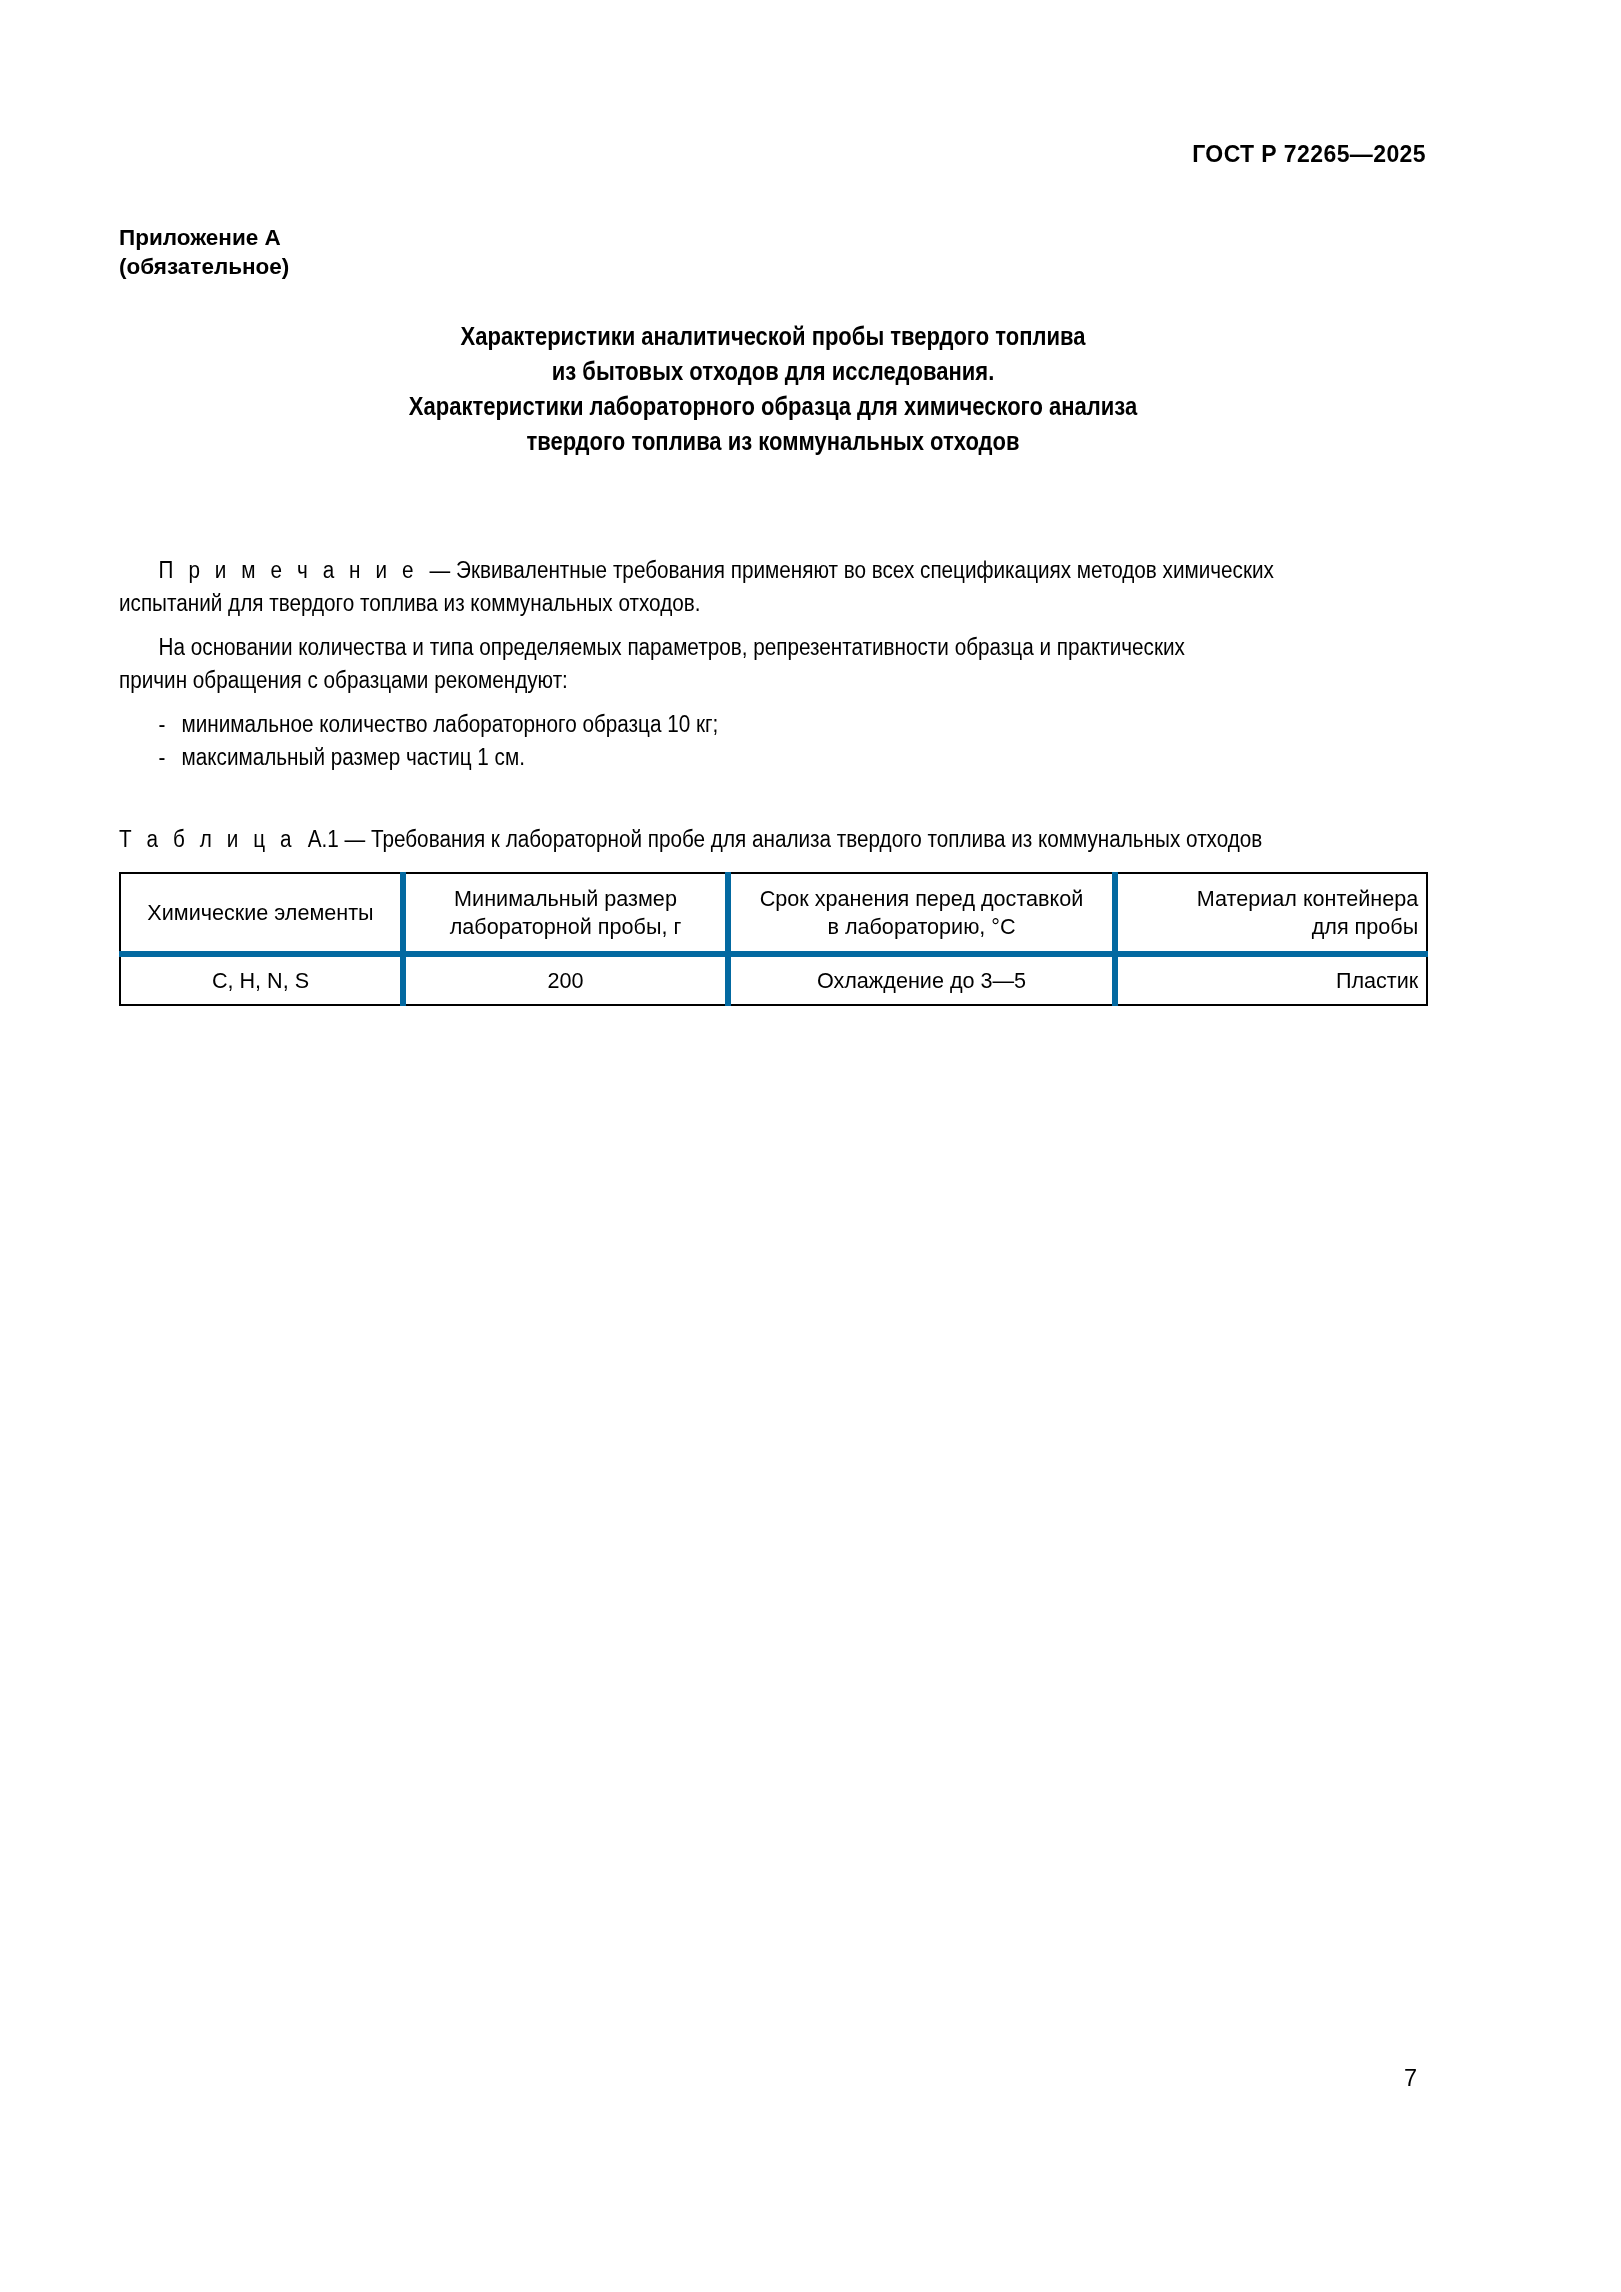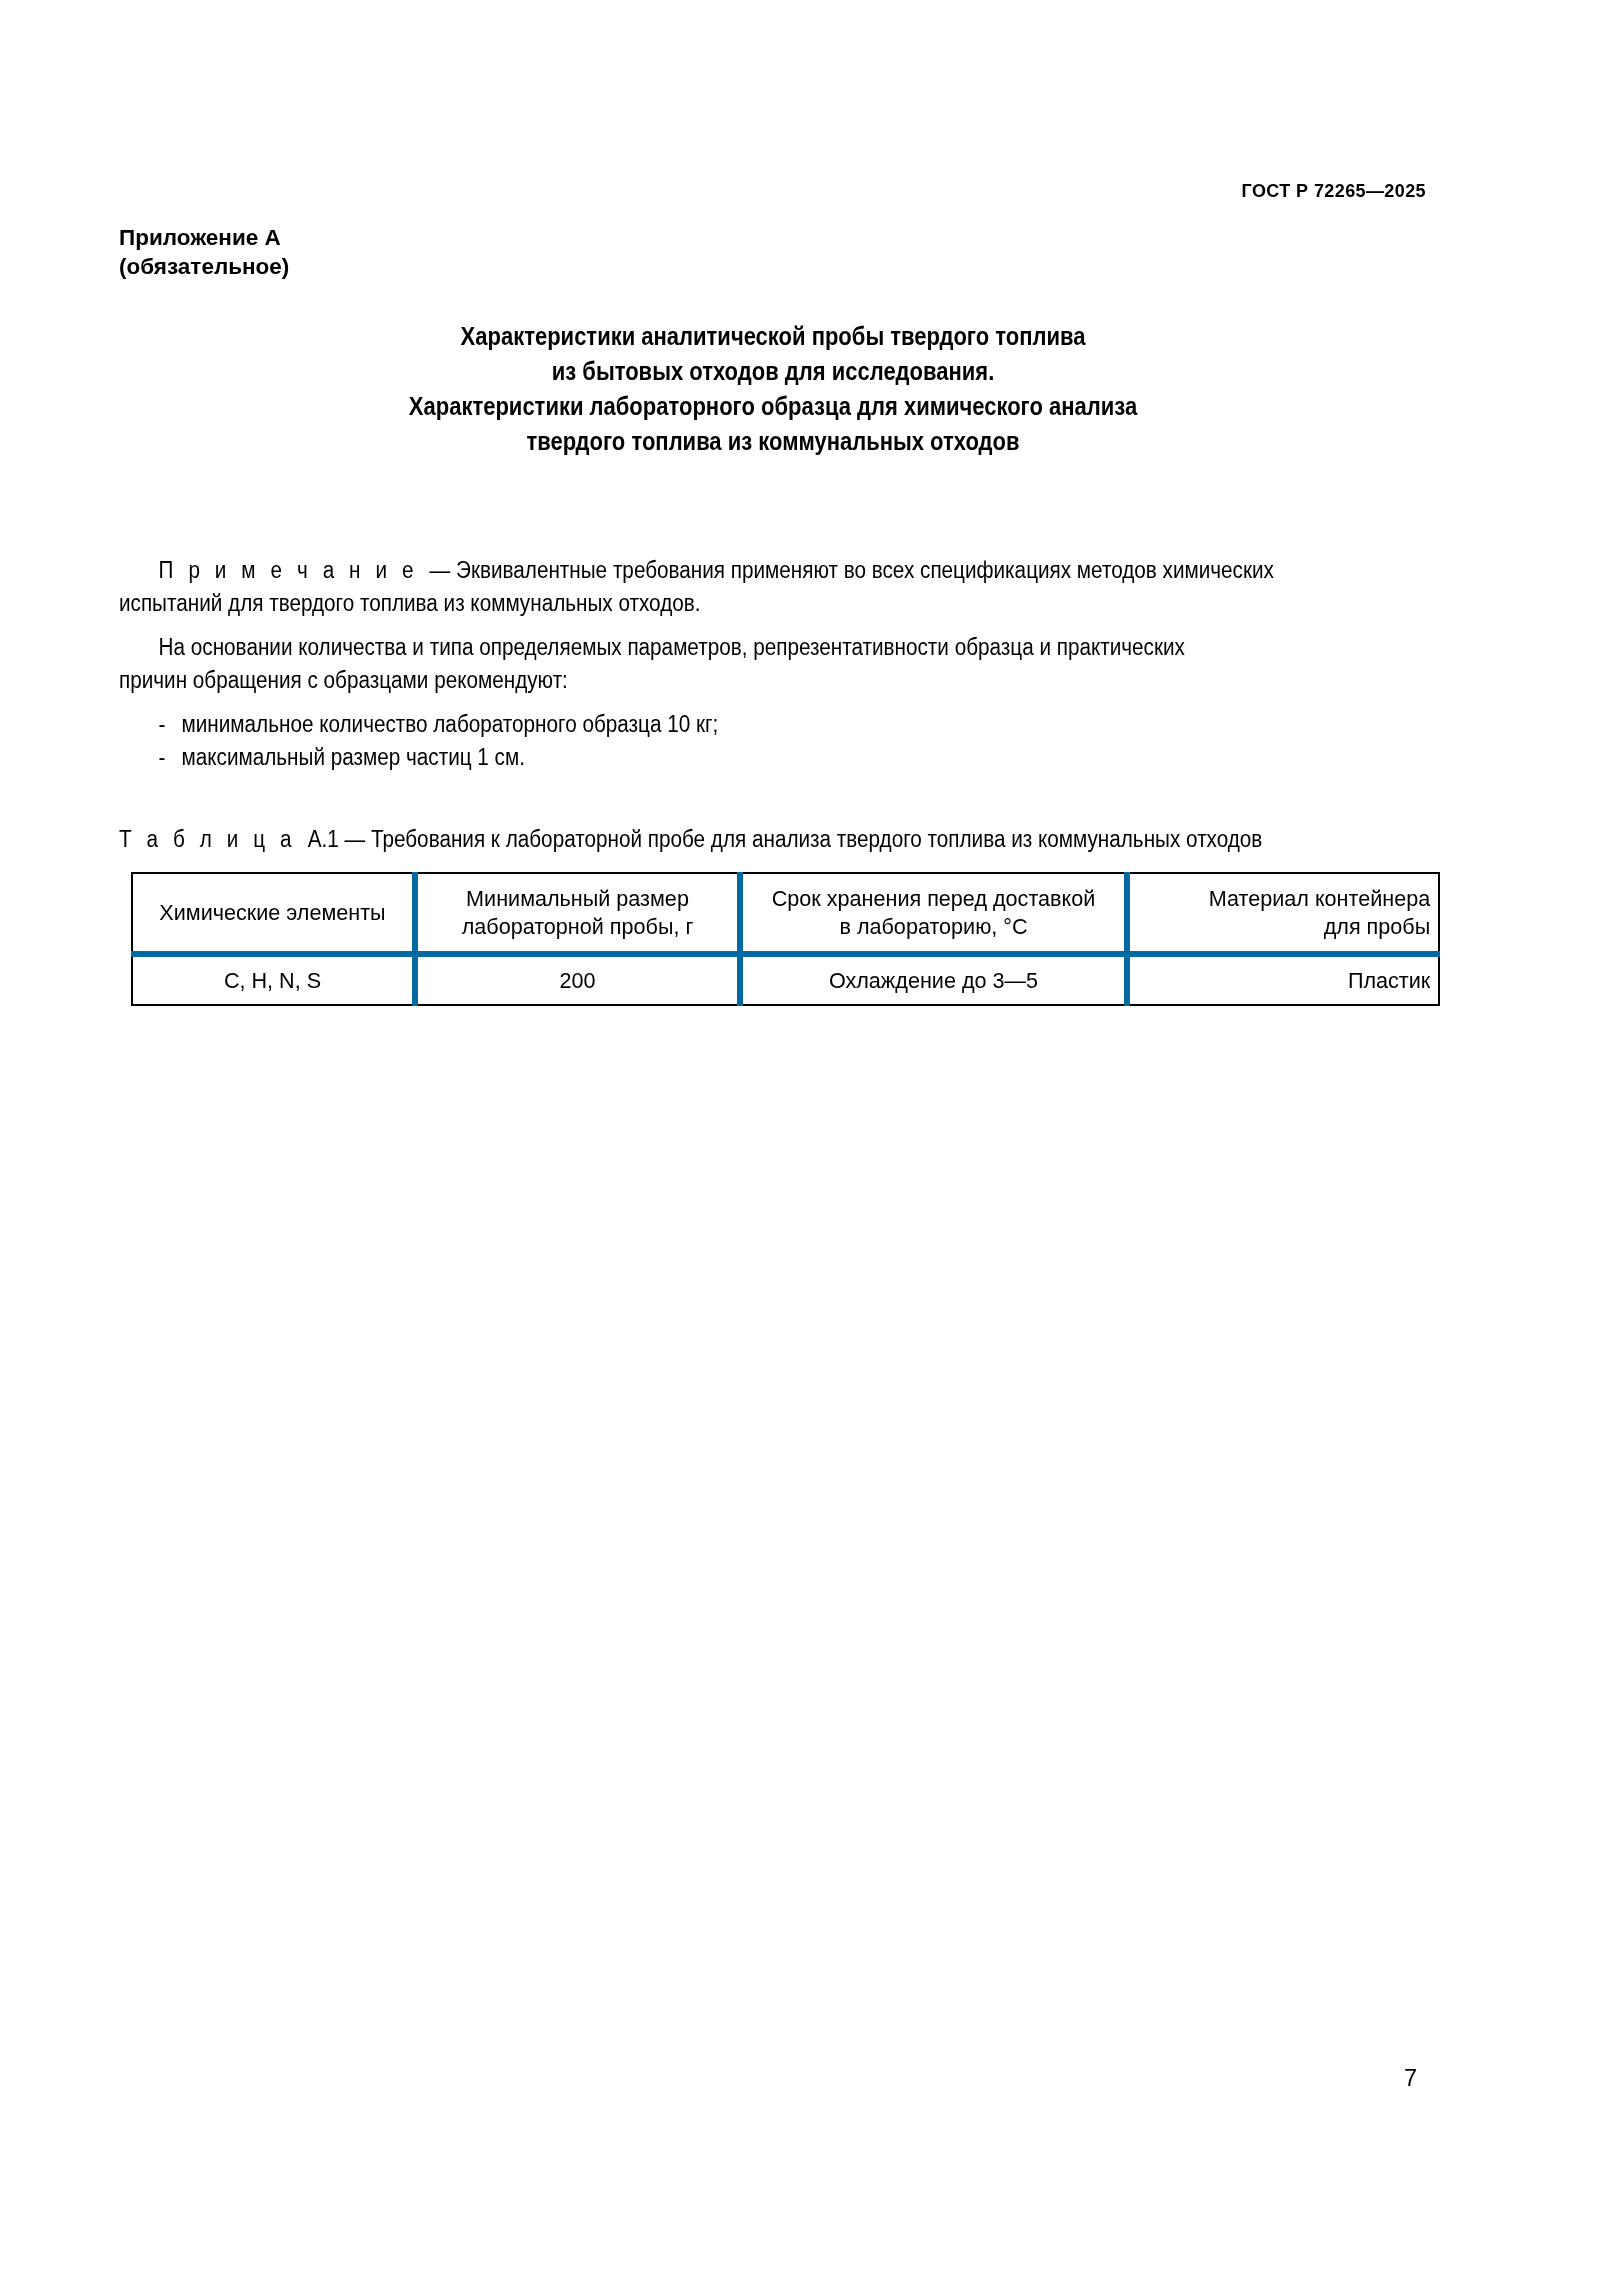--- a/index.html
+++ b/index.html
@@ -16,25 +16,24 @@
     font-family: "Liberation Sans", sans-serif;
     color: #000000;
     overflow: hidden;
   }
 
   
   .doc-header {
     position: absolute;
     top: 141px;
     right: 195px;
-    font-size: 18px;
+    font-size: 23px;
     font-weight: bold;
     letter-spacing: 0.4px;
     white-space: nowrap;
-    margin-top: 40px;
   }
 
   
   .annex-block {
     position: absolute;
     top: 223px;
     left: 119px;
     width: 1308px;
     text-align: left;
   }
@@ -106,21 +105,20 @@
     transform: scaleX(0.9);
     transform-origin: 0 0;
   }
 
   
   .table-wrap {
     position: absolute;
     top: 872px;
     left: 119px;
     width: 1336px;
-    margin-left: 12px;
   }
   table.a1 {
     width: 1308px;
     border-collapse: collapse;
     table-layout: fixed;
     font-size: 21.6px;
   }
   table.a1 th,
   table.a1 td {
     border: 6px solid #0369a1;

